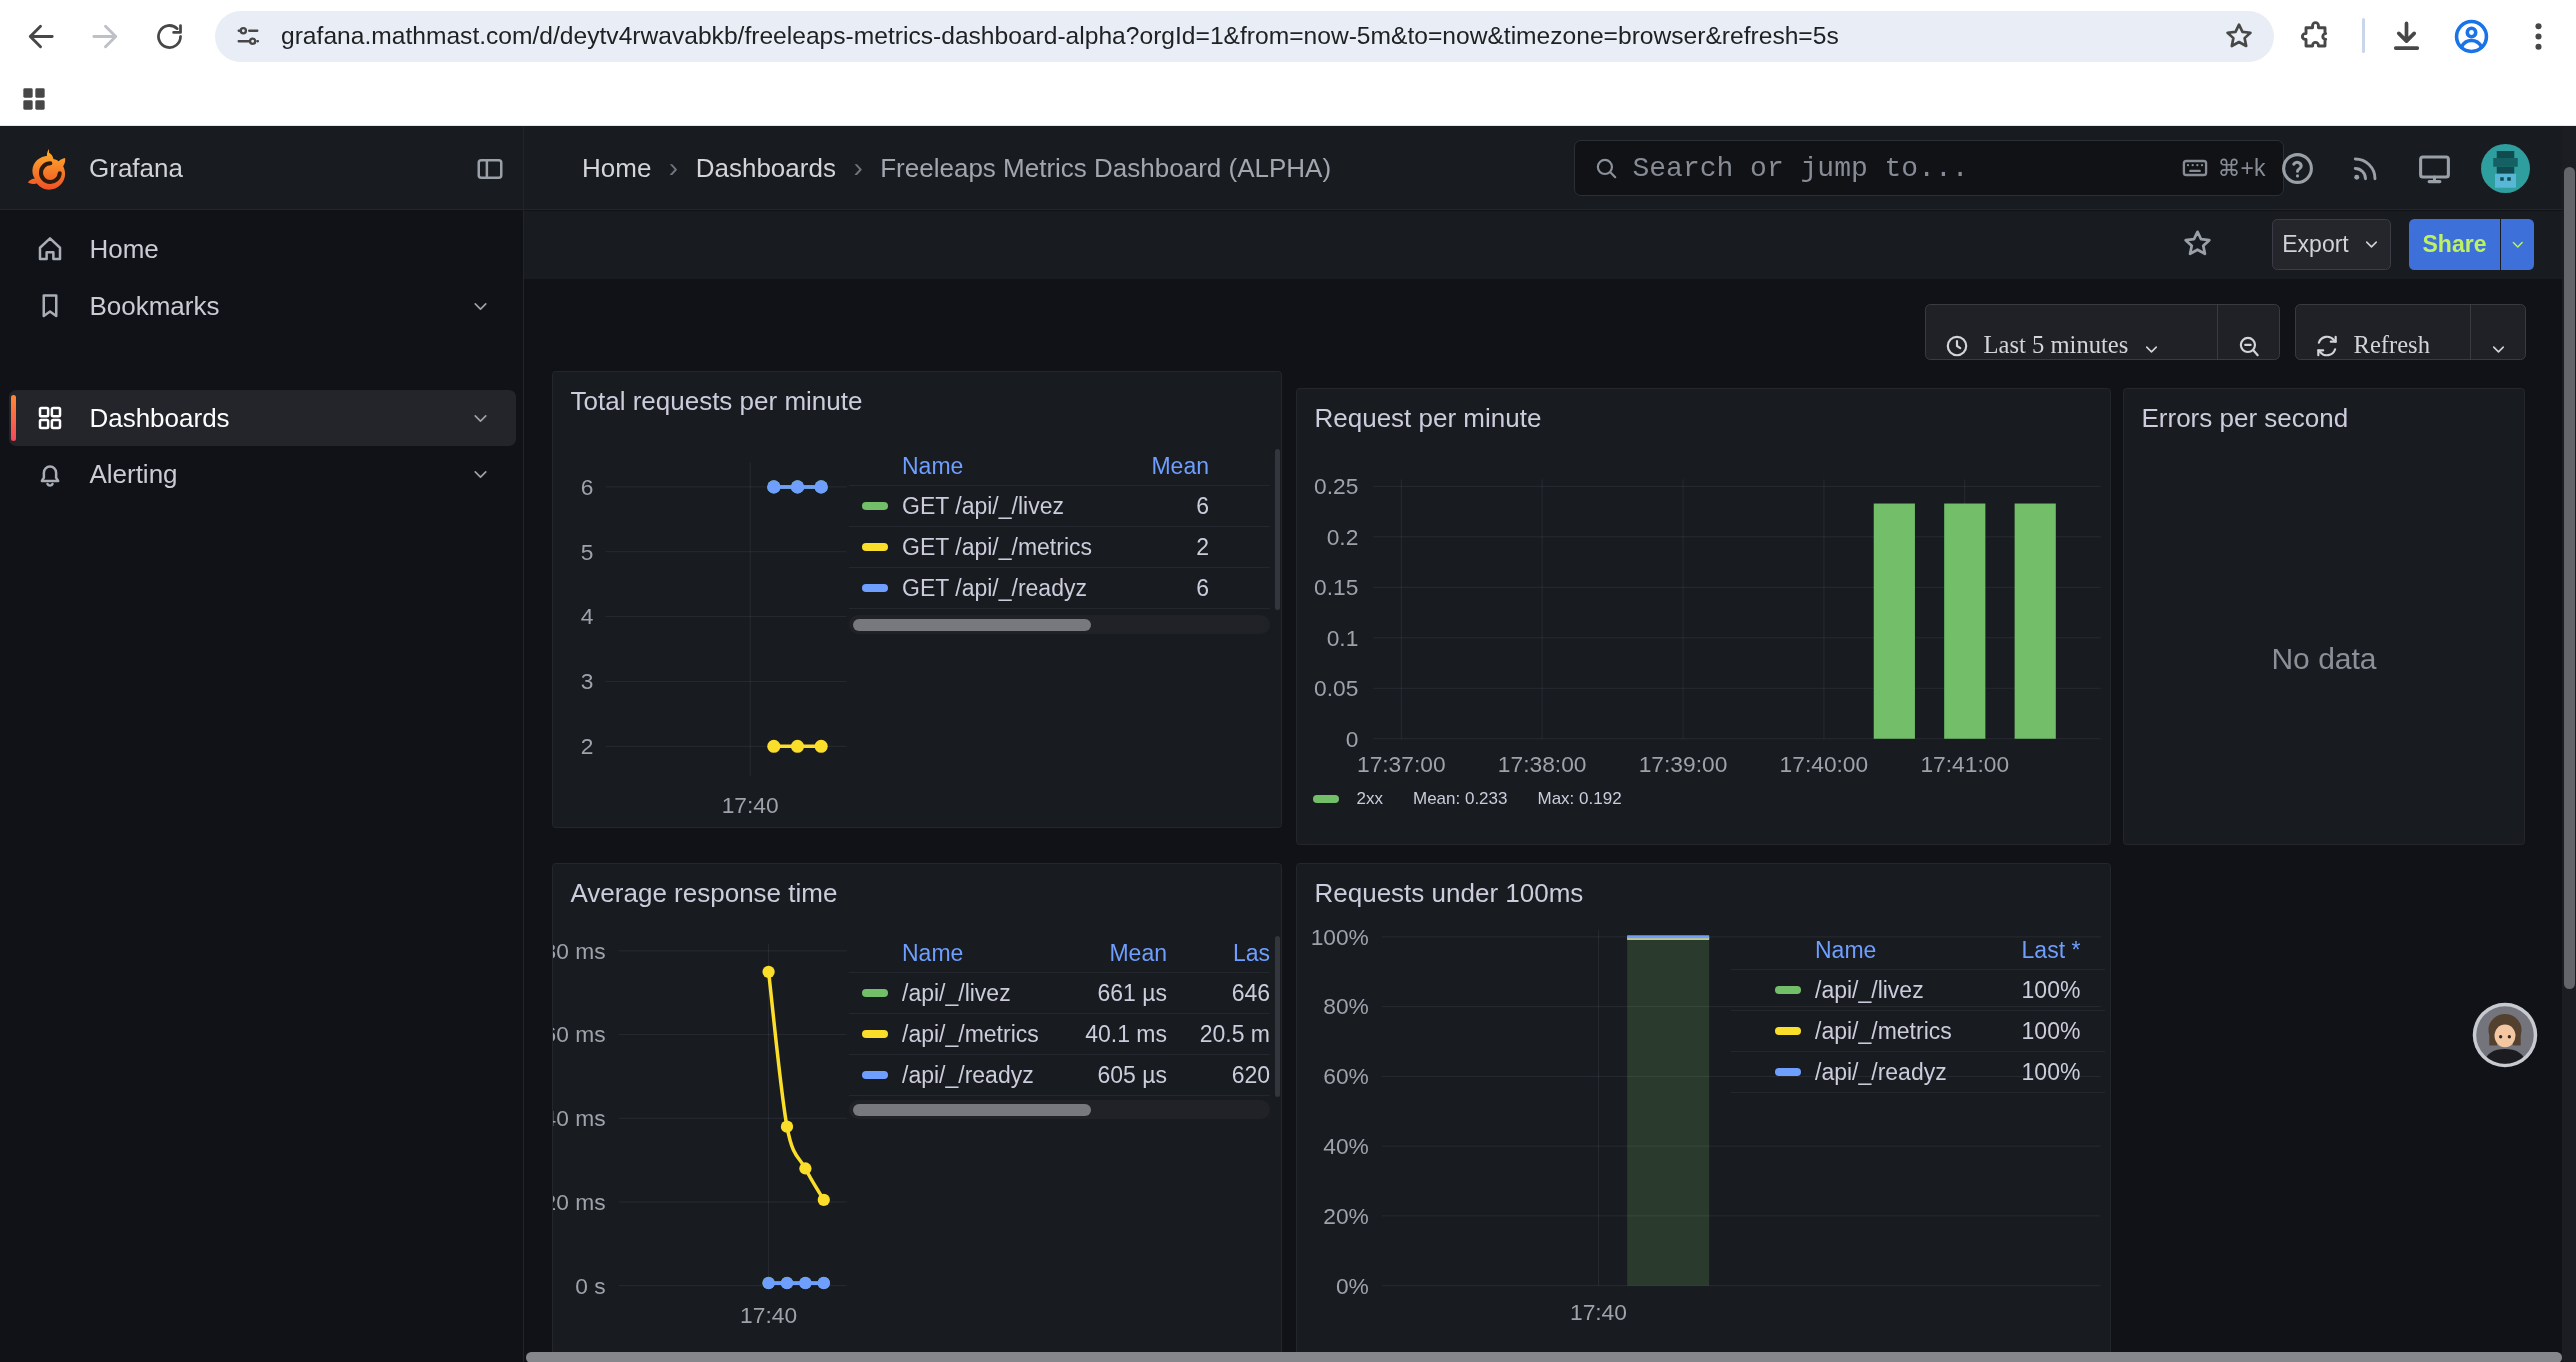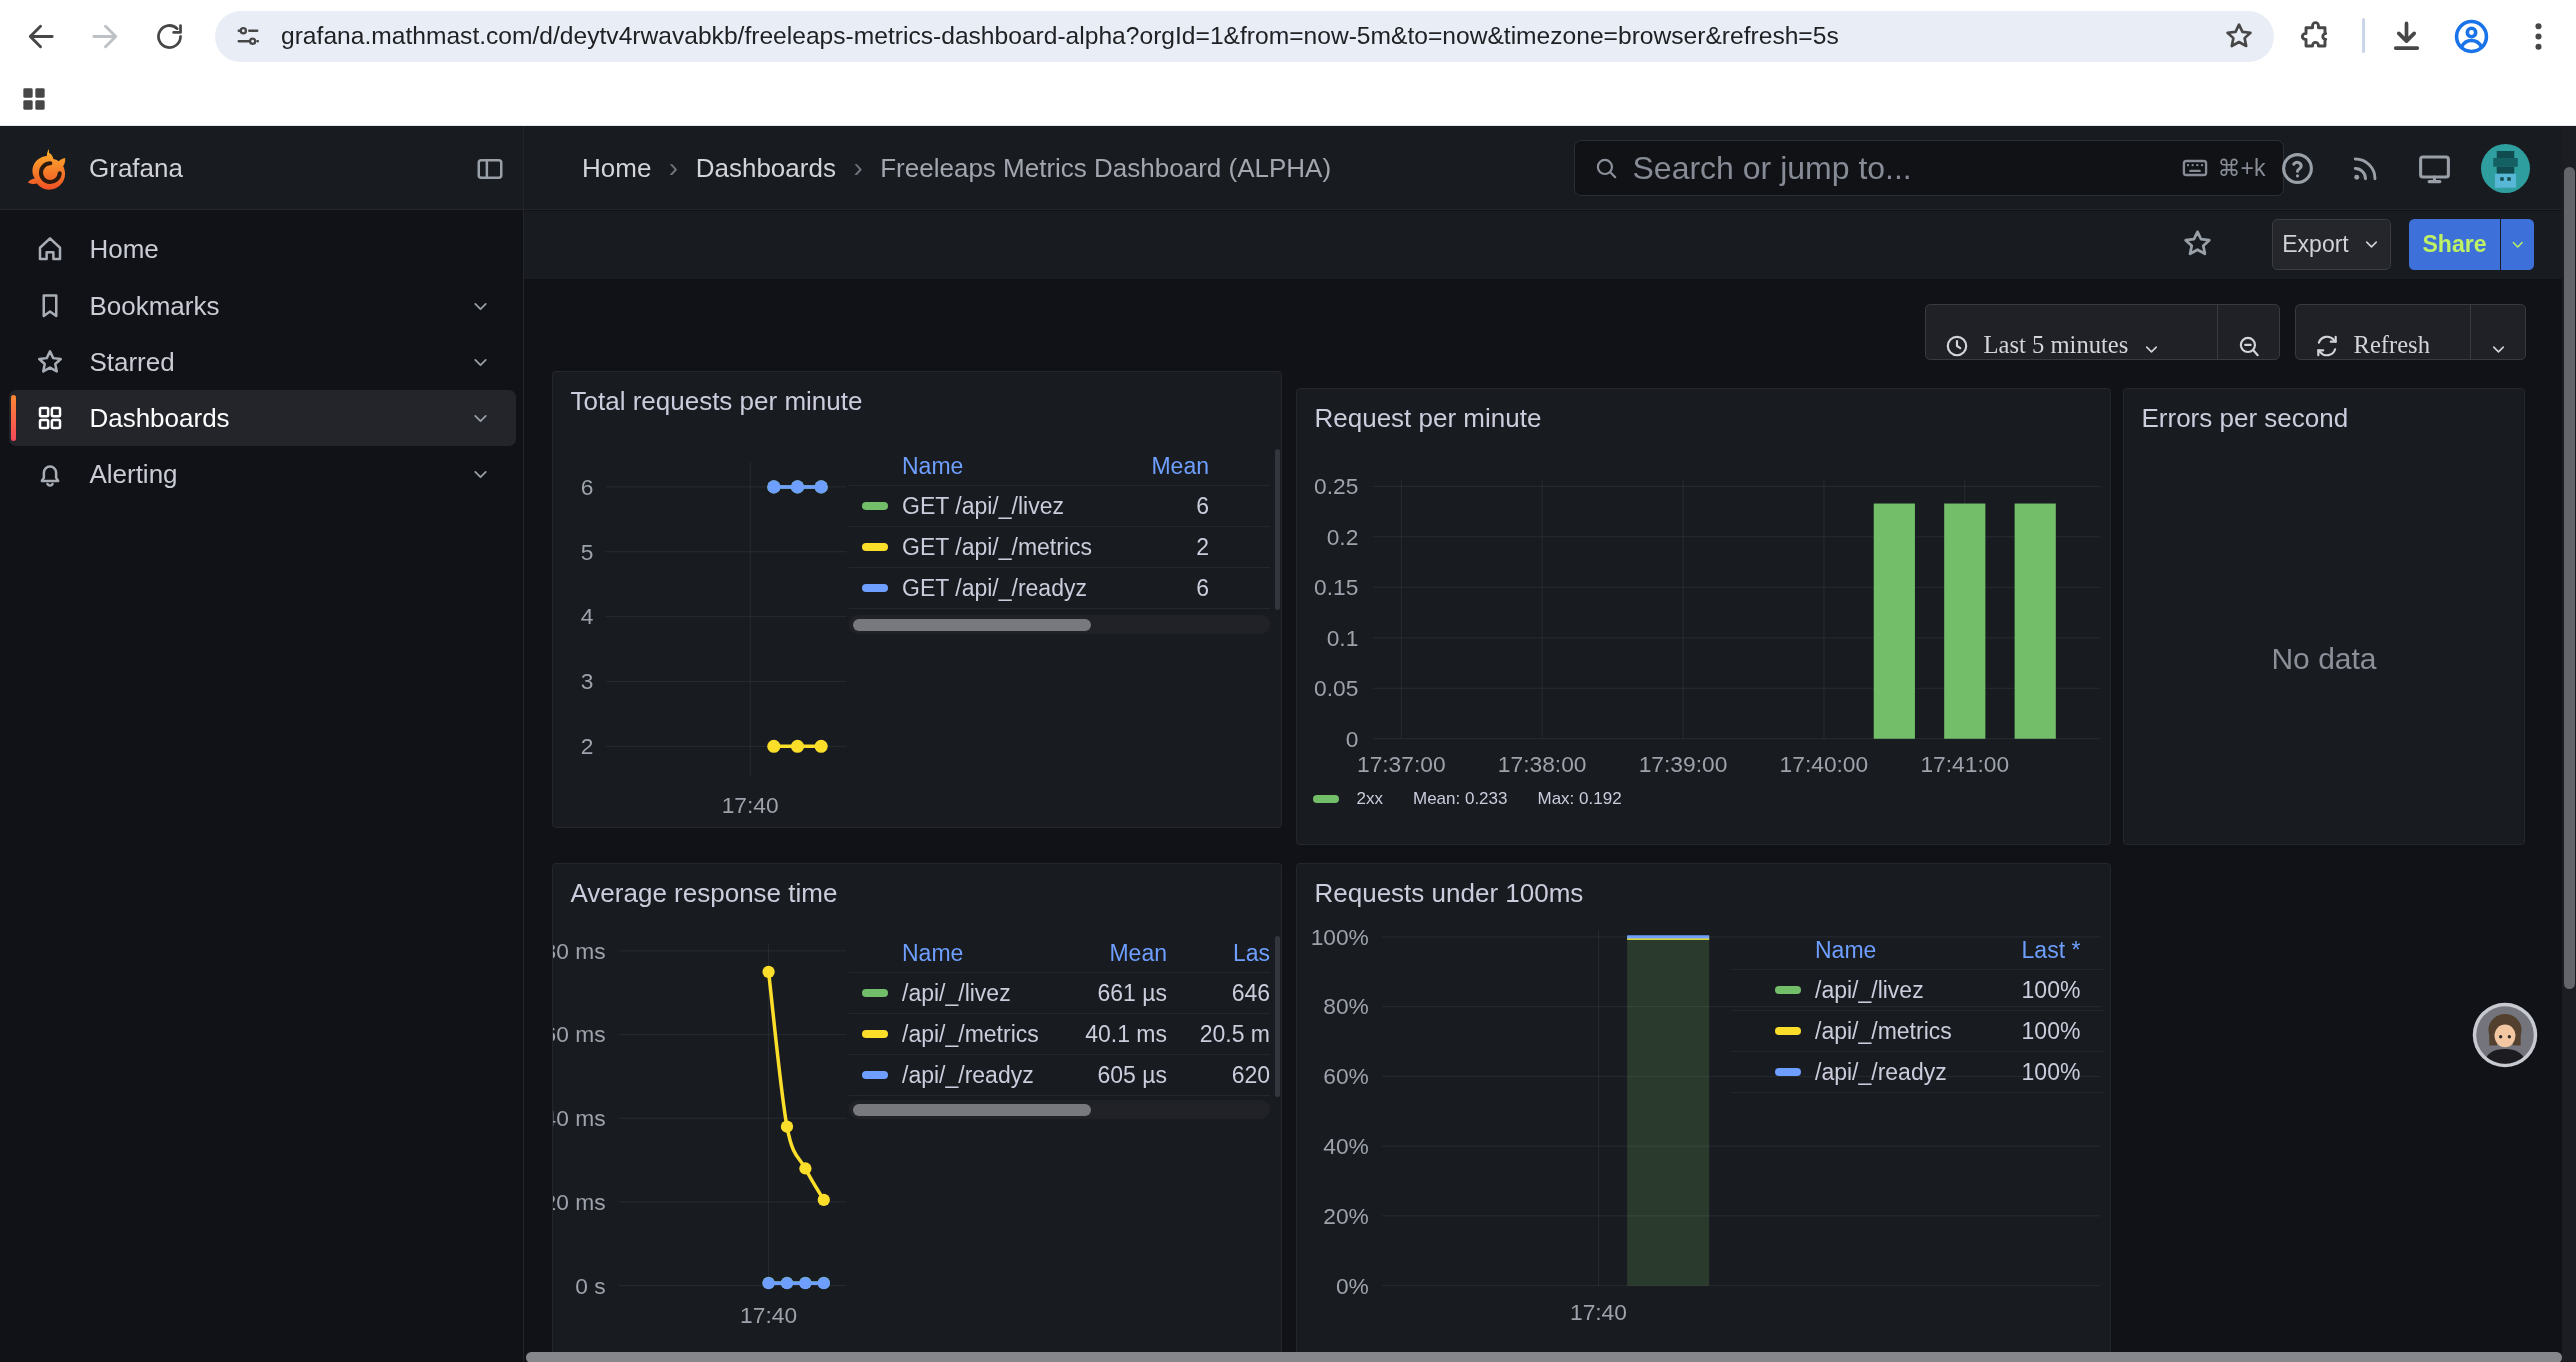--- a/index.html
+++ b/index.html
@@ -23,21 +23,21 @@
   #gf-bg { position:absolute; left:0; top:126px; width:2576px; height:1236px; background:#111217; }
   #gf-header { position:absolute; left:0; top:126px; width:2576px; height:84px; background:#181b1f; border-bottom:0.9px solid #25262b; }
   #gf-subheader { position:absolute; left:523px; top:211px; width:2053px; height:68px; background:#181b1f; }
   #gf-vdivider { position:absolute; left:523px; top:126px; width:0.9px; height:1236px; background:#222429; }
   .gf-brand { position:absolute; left:89px; top:126px; height:84px; display:flex; align-items:center; font-size:26px; color:#d0d2d8; }
   #breadcrumb { position:absolute; left:582px; top:126px; height:84px; display:flex; align-items:center; gap:17.5px; font-size:26px; }
   #breadcrumb .bc { color:#d3d5da; }
   #breadcrumb .bc-sep { color:#70747d; font-size:28px; }
   #breadcrumb .bc-cur { color:#a2a6af; }
   #gf-search { position:absolute; left:1574px; top:140px; width:710px; height:56px; background:#101216; border:0.9px solid #2c2f36; border-radius:7px; display:flex; align-items:center; padding:0 17.5px; gap:14px; color:#8b909a; }
-  #gf-search input { flex:1; background:transparent; border:none; outline:none; font-size:32px; color:#4d7c0f; font-family:Liberation Sans, sans-serif; }
+  #gf-search input { flex:1; background:transparent; border:none; outline:none; font-size:28px; color:#4d7c0f; font-family:Liberation Mono, monospace; }
   #gf-search input::placeholder { color:#868b95; }
   #gf-search .kbd { display:flex; align-items:center; gap:8.8px; font-size:23px; color:#868b95; }
   .hicon { position:absolute; top:149px; width:39px; height:39px; color:#9aa0a8; display:flex; align-items:center; justify-content:center; }
 
   
   .sitem { position:absolute; left:8.8px; width:507px; height:56px; display:flex; align-items:center; border-radius:7px; color:#c9ccd4; font-size:26px; }
   .sitem .sic { margin-left:26px; display:flex; color:#a9aeb6; }
   .sitem .slabel { margin-left:24.6px; }
   .sitem .schev { position:absolute; right:24.6px; color:#9aa0a8; display:flex; }
   .sitem.active { background:#23252b; color:#ffffff; }
@@ -310,33 +310,20 @@
       </span>
     <span class="slabel">Home</span>
   </div>
   <div class="sitem" style="top:68px">
     <span class="sic">
         <svg class="ic" width="30" height="30" viewBox="0 0 24 24">
           <path d="M7 3.5h10V20l-5-3.6L7 20z"></path>
         </svg>
       </span>
     <span class="slabel">Bookmarks</span>
-    <span class="schev">
-        <svg class="ic" width="21" height="21" viewBox="0 0 24 24">
-          <path d="M6 9l6 6 6-6"></path>
-        </svg>
-      </span>
-  </div>
-  <div class="sitem" style="top:124px">
-    <span class="sic">
-        <svg class="ic" width="30" height="30" viewBox="0 0 24 24">
-          <path d="M12 3.5l2.6 5.4 6 .7-4.4 4 1.2 5.9-5.4-3-5.4 3 1.2-5.9-4.4-4 6-.7z"></path>
-        </svg>
-      </span>
-    <span class="slabel">Starred</span>
     <span class="schev">
         <svg class="ic" width="21" height="21" viewBox="0 0 24 24">
           <path d="M6 9l6 6 6-6"></path>
         </svg>
       </span>
   </div>
   <div class="sitem active" style="top:180px">
     <span class="sic">
         <svg class="ic" width="30" height="30" viewBox="0 0 24 24">
           <rect x="4" y="4" width="6.5" height="6.5" rx="1"></rect>

